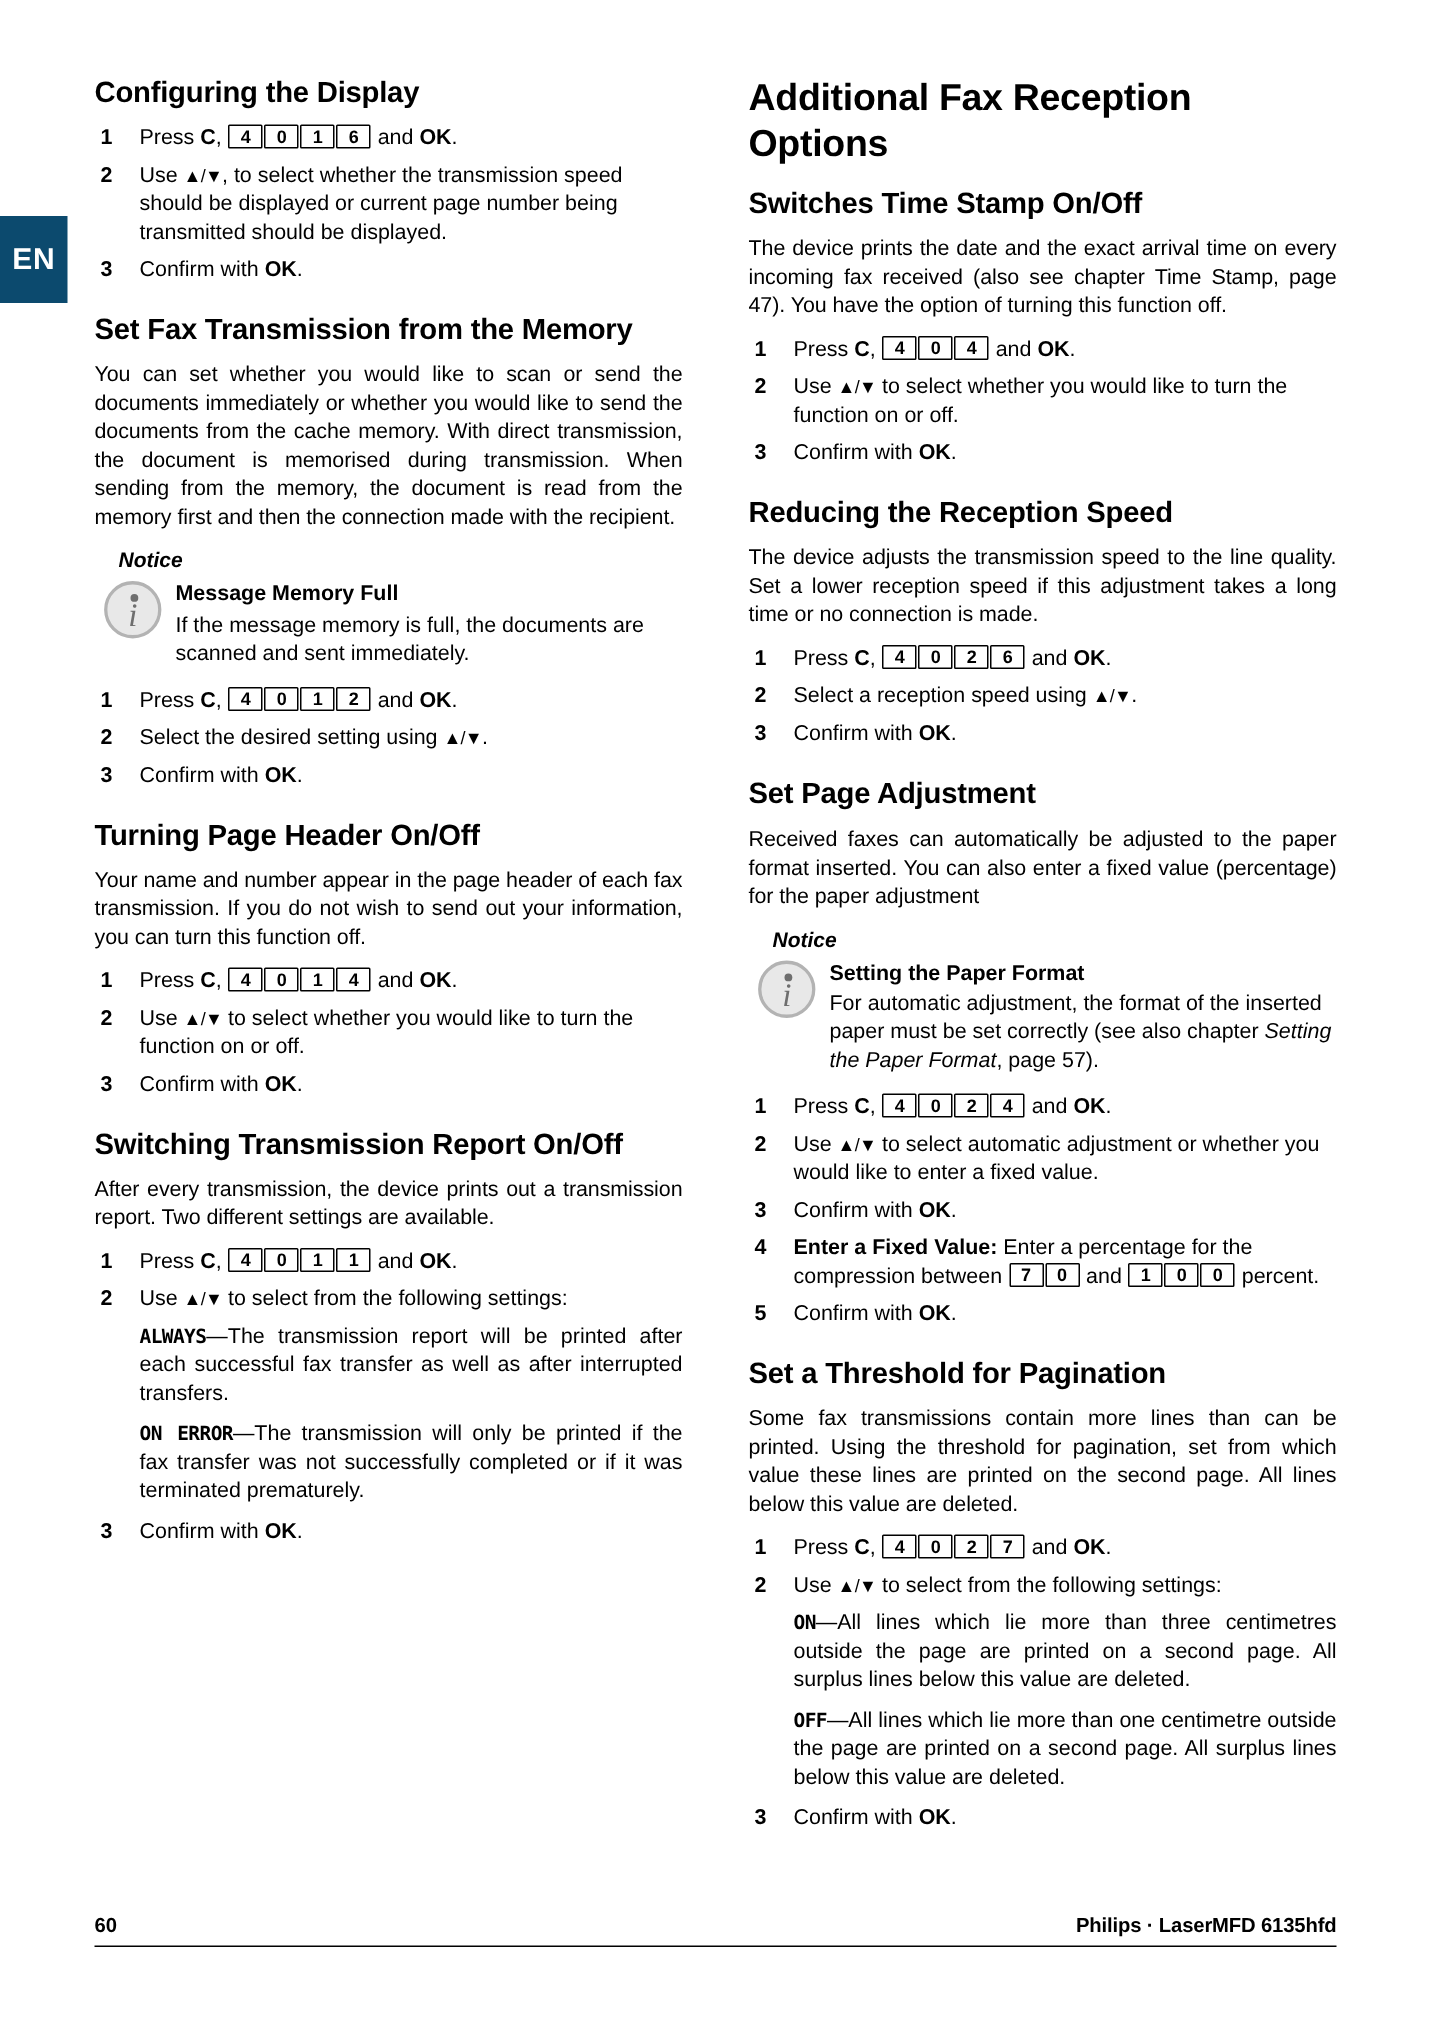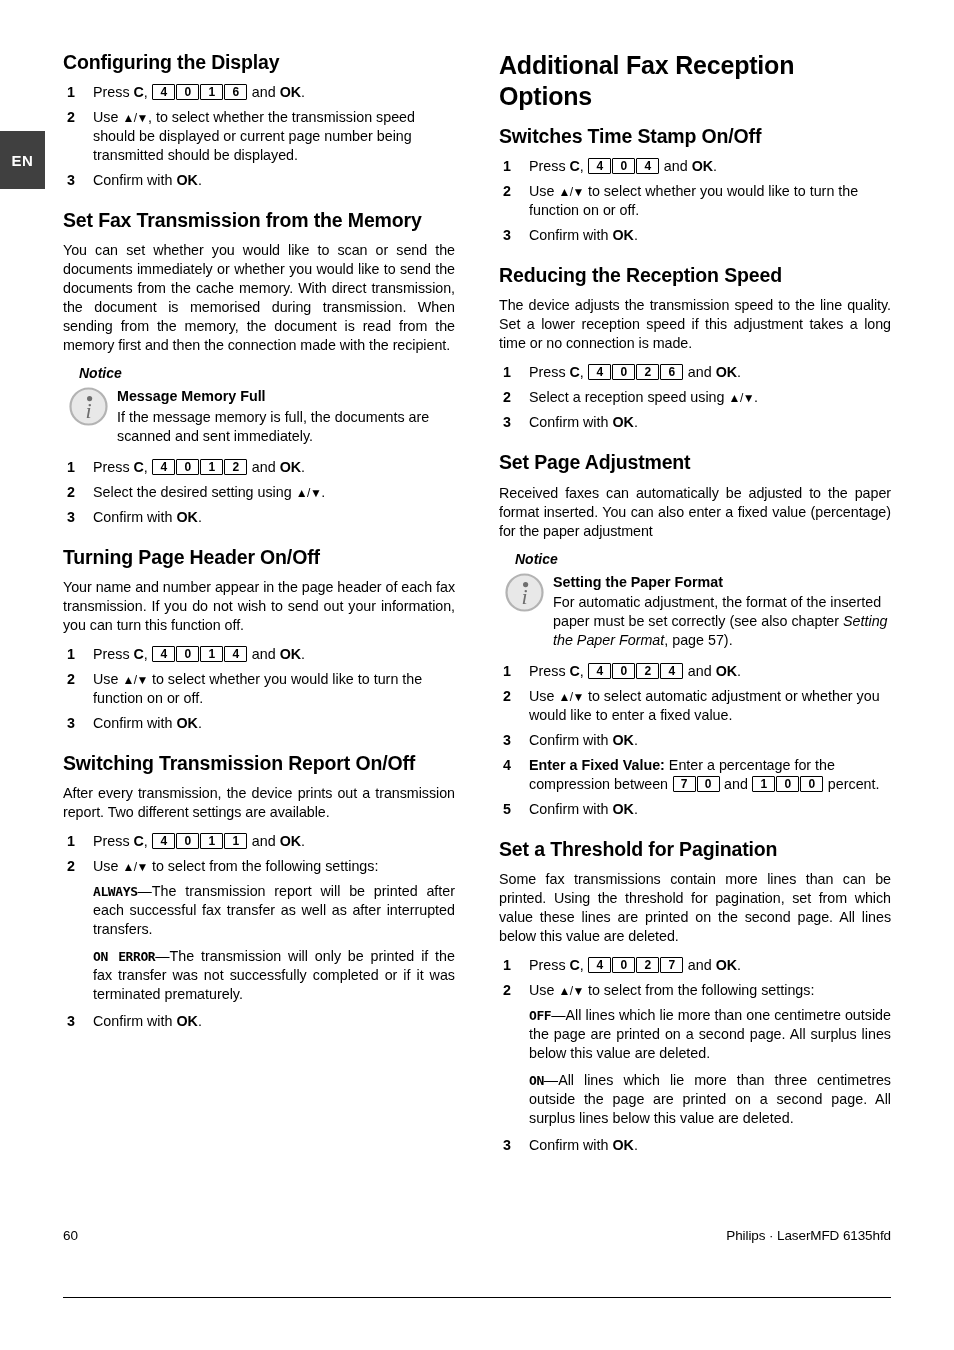--- a/index.html
+++ b/index.html
@@ -13,27 +13,27 @@
     position: relative;
     font-family: "Liberation Sans", sans-serif;
     color: #000000;
     overflow: hidden;
   }
 
   
   .lang-tab {
     position: absolute;
     left: 0;
-    top: 131px;
+    top: 144px;
     width: 45px;
     height: 58px;
-    background: #404040;
+    background: #0c4a6e;
     color: #ffffff;
     font-weight: bold;
-    font-size: 15px;
+    font-size: 20px;
     letter-spacing: 0.5px;
     display: flex;
     align-items: center;
     justify-content: center;
   }
 
   
   .page {
     position: absolute;
     left: 0;
@@ -177,27 +177,27 @@
     position: absolute;
     left: 63px;
     top: 1297px;
     width: 828px;
     height: 1px;
     background: #000;
   }
   .footer {
     position: absolute;
     left: 63px;
-    top: 1228px;
+    top: 1276px;
     width: 828px;
     display: flex;
     justify-content: space-between;
     align-items: flex-start;
     font-size: 13px;
-    font-weight: normal;
+    font-weight: bold;
   }
   .footer .pagenum { font-size: 13.5px; }
   .footer .brand { font-size: 13.5px; letter-spacing: -0.1px; }
 </style>
 </head>
 <body>
 
 <div class="page">
 
   <div class="lang-tab">EN</div>
@@ -302,20 +302,21 @@
       </section>
 
     </div>
 
     <div class="col">
 
       <h1 class="chap">Additional Fax Reception Options</h1>
 
       <section>
         <h2 class="sect first">Switches Time Stamp On/Off</h2>
+        <p class="body">The device prints the date and the exact arrival time on every incoming fax received (also see chapter Time Stamp, page 47). You have the option of turning this function off.</p>
         <ol class="steps">
           <li>
             <span class="num">1</span>
             <span>Press </span><b class="k">C</b><span>, </span><span class="keys"><span class="key">4</span><span class="key">0</span><span class="key">4</span></span><span> and </span><b class="k">OK</b><span>.</span>
           </li>
           <li>
             <span class="num">2</span>
             <span>Use </span><span class="arrows">▲/▼</span><span> to select whether you would like to turn the function on or off.</span>
           </li>
           <li>
@@ -393,22 +394,22 @@
         <ol class="steps">
           <li>
             <span class="num">1</span>
             <span>Press </span><b class="k">C</b><span>, </span><span class="keys"><span class="key">4</span><span class="key">0</span><span class="key">2</span><span class="key">7</span></span><span> and </span><b class="k">OK</b><span>.</span>
           </li>
           <li>
             <span class="num">2</span>
             <span>Use </span><span class="arrows">▲/▼</span><span> to select from the following settings:</span>
           </li>
         </ol>
+        <p class="sub-para"><span class="mono">ON</span><span>—All lines which lie more than three centimetres outside the page are printed on a second page. All surplus lines below this value are deleted.</span></p>
         <p class="sub-para"><span class="mono">OFF</span><span>—All lines which lie more than one centimetre outside the page are printed on a second page. All surplus lines below this value are deleted.</span></p>
-        <p class="sub-para"><span class="mono">ON</span><span>—All lines which lie more than three centimetres outside the page are printed on a second page. All surplus lines below this value are deleted.</span></p>
         <ol class="steps">
           <li>
             <span class="num">3</span>
             <span>Confirm with </span><b class="k">OK</b><span>.</span>
           </li>
         </ol>
       </section>
 
     </div>
   </div>

